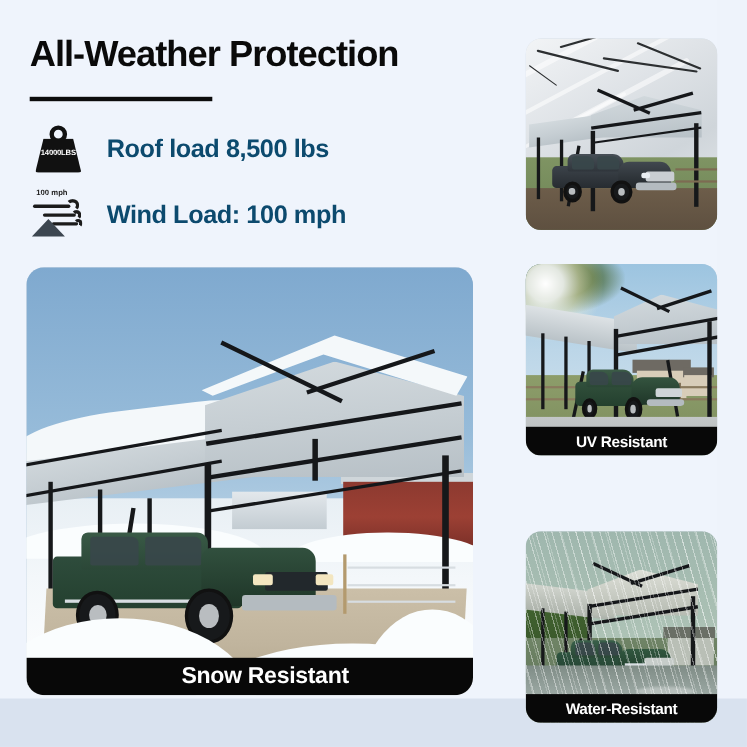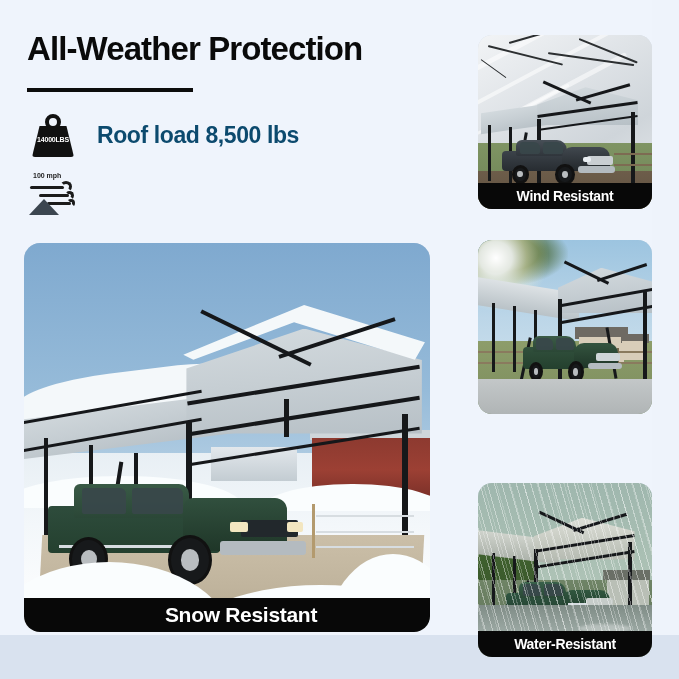--- a/index.html
+++ b/index.html
@@ -346,20 +346,21 @@
       <div class="wind-text">100 mph</div>
       <div class="wind-curl wc1"></div>
       <div class="wind-curl wc2"></div>
       <div class="wind-curl wc3"></div>
       <div class="wind-line wl1"></div>
       <div class="wind-line wl2"></div>
       <div class="wind-line wl3"></div>
       <div class="wind-tri"></div>
     </div>
   </div>
+  <div class="feat-label">Wind Load: 100 mph</div>
 </div>
 
 <div class="card card-main">
   <div class="photo">
     <div class="sky snow-sky"></div>
     <div class="snow-field"></div>
 
     <div class="barn-roof"></div>
     <div class="barn"></div>
     <div class="shed"></div>
@@ -456,21 +457,20 @@
       <div class="grille" style="left:74%;top:30%;width:22%;height:18%;background:#c9ced2;"></div>
       <div class="headlight" style="left:70%;top:32%;width:7%;height:10%;background:#e9eef2;"></div>
       <div class="bumper" style="left:66%;top:52%;width:32%;height:14%;"></div>
       <div class="wheel" style="left:8%;top:48%;width:15%;height:42%;"></div>
       <div class="wheel" style="left:46%;top:46%;width:17%;height:48%;"></div>
     </div>
 
     <div class="chrome" style="left:78%;top:68%;width:22%;height:2px;background:#7d6b52;"></div>
     <div class="chrome" style="left:78%;top:74%;width:22%;height:2px;background:#7d6b52;"></div>
   </div>
-  <div class="caption">Wind Resistant</div>
 </div>
 
 <div class="card card-side card-uv">
   <div class="photo">
     <div class="sky uv-sky"></div>
     <div class="leaf-canopy"></div>
     <div class="sunflare"></div>
 
     <div class="ground" style="top:58%;bottom:0;background:linear-gradient(to bottom,#8d9d6a,#7a8b5c);"></div>
     <div class="farmhouse-roof" style="left:56%;top:50%;width:30%;height:7%;"></div>
@@ -506,20 +506,21 @@
       <div class="truck-win" style="left:32%;top:2%;width:18%;height:24%;"></div>
       <div class="truck-body" style="left:50%;top:12%;width:44%;height:50%;background:linear-gradient(to bottom,#34543f,#1f3628);border-radius:10px 10px 3px 3px;"></div>
       <div class="grille" style="left:72%;top:32%;width:24%;height:16%;background:#cfd5d8;"></div>
       <div class="bumper" style="left:64%;top:52%;width:34%;height:13%;"></div>
       <div class="wheel" style="left:6%;top:50%;width:14%;height:40%;"></div>
       <div class="wheel" style="left:44%;top:48%;width:16%;height:46%;"></div>
     </div>
 
     <div class="ground" style="top:80%;bottom:0;background:linear-gradient(to bottom,#c3c7c8,#b0b5b6);"></div>
   </div>
+  <div class="caption">UV Resistant</div>
 </div>
 
 <div class="card card-side card-water">
   <div class="photo">
     <div class="sky rain-sky"></div>
     <div class="hedge" style="left:0;top:34%;width:34%;height:46%;"></div>
     <div class="ground" style="top:56%;bottom:0;background:linear-gradient(to bottom,#6f8466,#5e7257);"></div>
     <div class="farmhouse" style="right:2%;top:54%;width:24%;height:16%;background:#b9bfb6;"></div>
     <div class="farmhouse-roof" style="right:1%;top:50%;width:27%;height:6%;background:#6a6f66;"></div>
 

